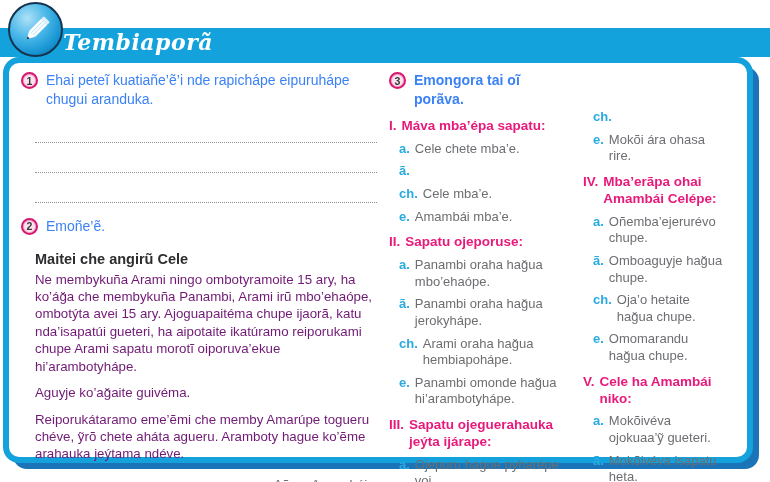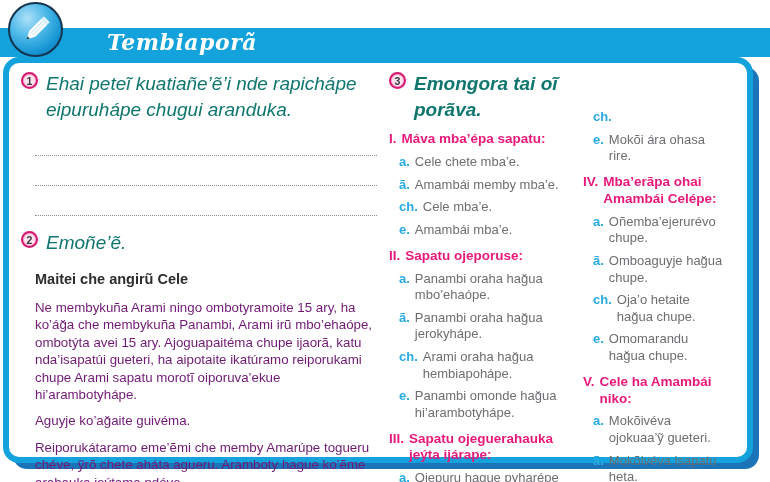--- a/index.html
+++ b/index.html
@@ -1,49 +1,49 @@
 <!DOCTYPE html>
 <html><head>
 <meta charset="utf-8">
 <style>
   * { margin:0; padding:0; box-sizing:border-box; }
   html,body { width:770px; height:482px; background:#fff; font-family:"Liberation Sans", sans-serif; overflow:hidden; }
   .page { position:relative; width:770px; height:482px; background:#fff; }
 
   .band { position:absolute; top:28px; left:0; width:770px; height:29px; background:#14A2DC; }
-  .band-title { position:absolute; left:63px; top:1px; color:#fff; font-family:"DejaVu Serif", serif; font-style:italic; font-weight:bold; font-size:22px; letter-spacing:0.5px;margin-left:44px; }
+  .band-title { position:absolute; left:63px; top:1px; color:#fff; font-family:"DejaVu Serif", serif; font-style:italic; font-weight:bold; font-size:22px; letter-spacing:0.5px; }
 
   .pencil-badge { position:absolute; top:2px; left:8px; width:55px; height:55px; border-radius:50%;
      background:radial-gradient(circle at 34% 28%, #aee0f7 0%, #4cb9e9 38%, #1795d3 70%, #0d6aa8 100%);
      border:2px solid #14344f; z-index:5; display:flex; align-items:center; justify-content:center; }
   .pencil-badge svg { display:block; }
 
   .card { position:absolute; left:3px; top:57px; width:750px; height:406px; background:#fff;
      border:6px solid #14A2DC; border-radius:16px; box-shadow:8px 8px 0 -2px #1B74B8;
      padding:8px 12px 6px 12px; }
 
   .cols { display:flex; gap:12px; height:100%; }
   .col1 { width:356px; }
   .col2 { width:182px; }
   .col3 { width:148px; }
 
   .ex-head { display:flex; align-items:flex-start; gap:8px; }
   .num-badge { flex:0 0 auto; width:17px; height:17px; margin-top:1px; border-radius:50%;
      border:2px solid #D6186E; background:#fbe3ef; color:#39393b; font-weight:bold; font-size:10.5px;
      display:flex; align-items:center; justify-content:center; box-shadow:inset 0 0 0 1px #f2a7cb; }
-  .ex-text { color:#0f766e; font-size:19px; line-height:1.35;font-style:italic; }
+  .ex-text { color:#3b82f6; font-size:14px; line-height:1.35; }
   .ex-text.bold { font-weight:bold; }
 
   .answer-lines { margin:4px 0 0 14px; }
   .dotline { height:30px; border-bottom:1.6px dotted #8f8f8f; }
 
   .ex2 { margin-top:14px; }
 
   .letter { margin:15px 2px 0 14px; }
-  .letter-greeting { color:#2d2d2f; font-weight:bold; font-size:14.5px; margin-bottom:12px; }
+  .letter-greeting { color:#2d2d2f; font-weight:bold; font-size:14.5px; margin-bottom:4px; }
   .letter p.body { color:#701a75; font-size:13.3px; line-height:1.31; margin-bottom:9px; }
   .letter .sig { color:#6D6E71; font-size:13.3px; text-align:right; margin-top:14px; margin-right:4px; }
 
   .sec-title { display:flex; color:#E8197B; font-weight:bold; font-size:13.5px; line-height:1.25; margin:9px 0 3px 0; }
   .sec-title .numeral { flex:0 0 auto; margin-right:5px; }
   .opt { display:flex; margin:6px 8px 6px 10px; font-size:13px; line-height:1.28; }
   .opt-letter { flex:0 0 auto; color:#29ABE2; font-weight:bold; margin-right:5px; }
   .opt-text { color:#6D6E71; }
   .col3-pad { padding-top:32px; }
 </style>
@@ -110,21 +110,20 @@
         <div class="sec-title">
           <span class="numeral">I.</span>
           <span>Máva mba’épa sapatu:</span>
         </div>
         <p class="opt">
           <span class="opt-letter">a.</span>
           <span class="opt-text">Cele chete mba’e.</span>
         </p>
         <p class="opt">
           <span class="opt-letter">ã.</span>
-          <span class="opt-text">Amambái memby mba’e.</span>
         </p>
         <p class="opt">
           <span class="opt-letter">ch.</span>
           <span class="opt-text">Cele mba’e.</span>
         </p>
         <p class="opt">
           <span class="opt-letter">e.</span>
           <span class="opt-text">Amambái mba’e.</span>
         </p>
 

